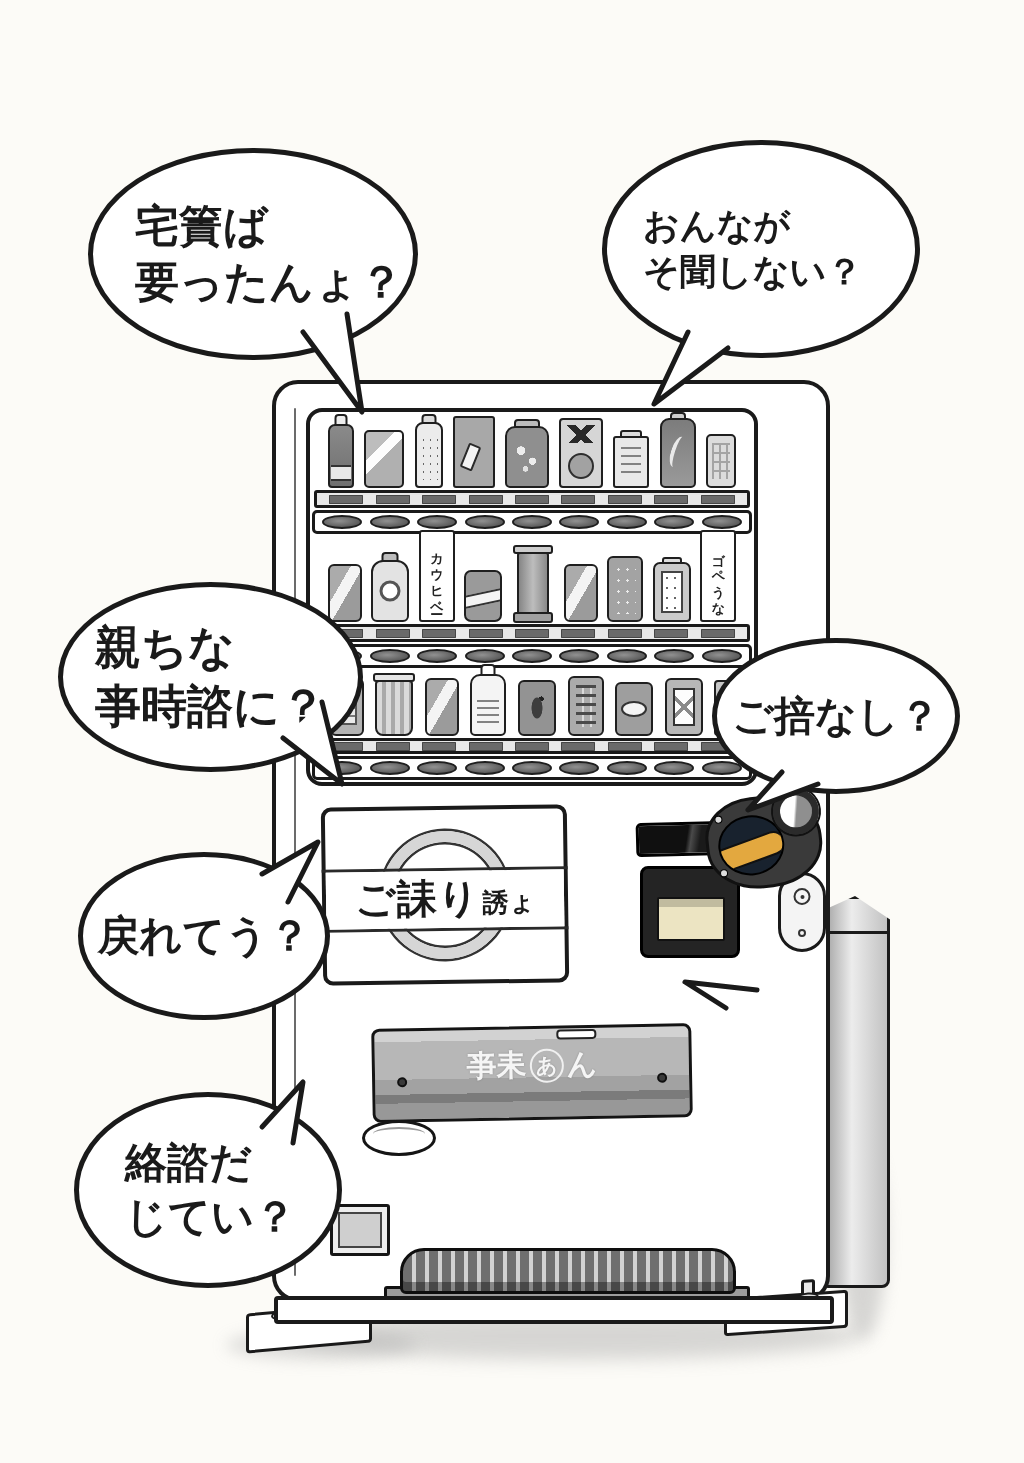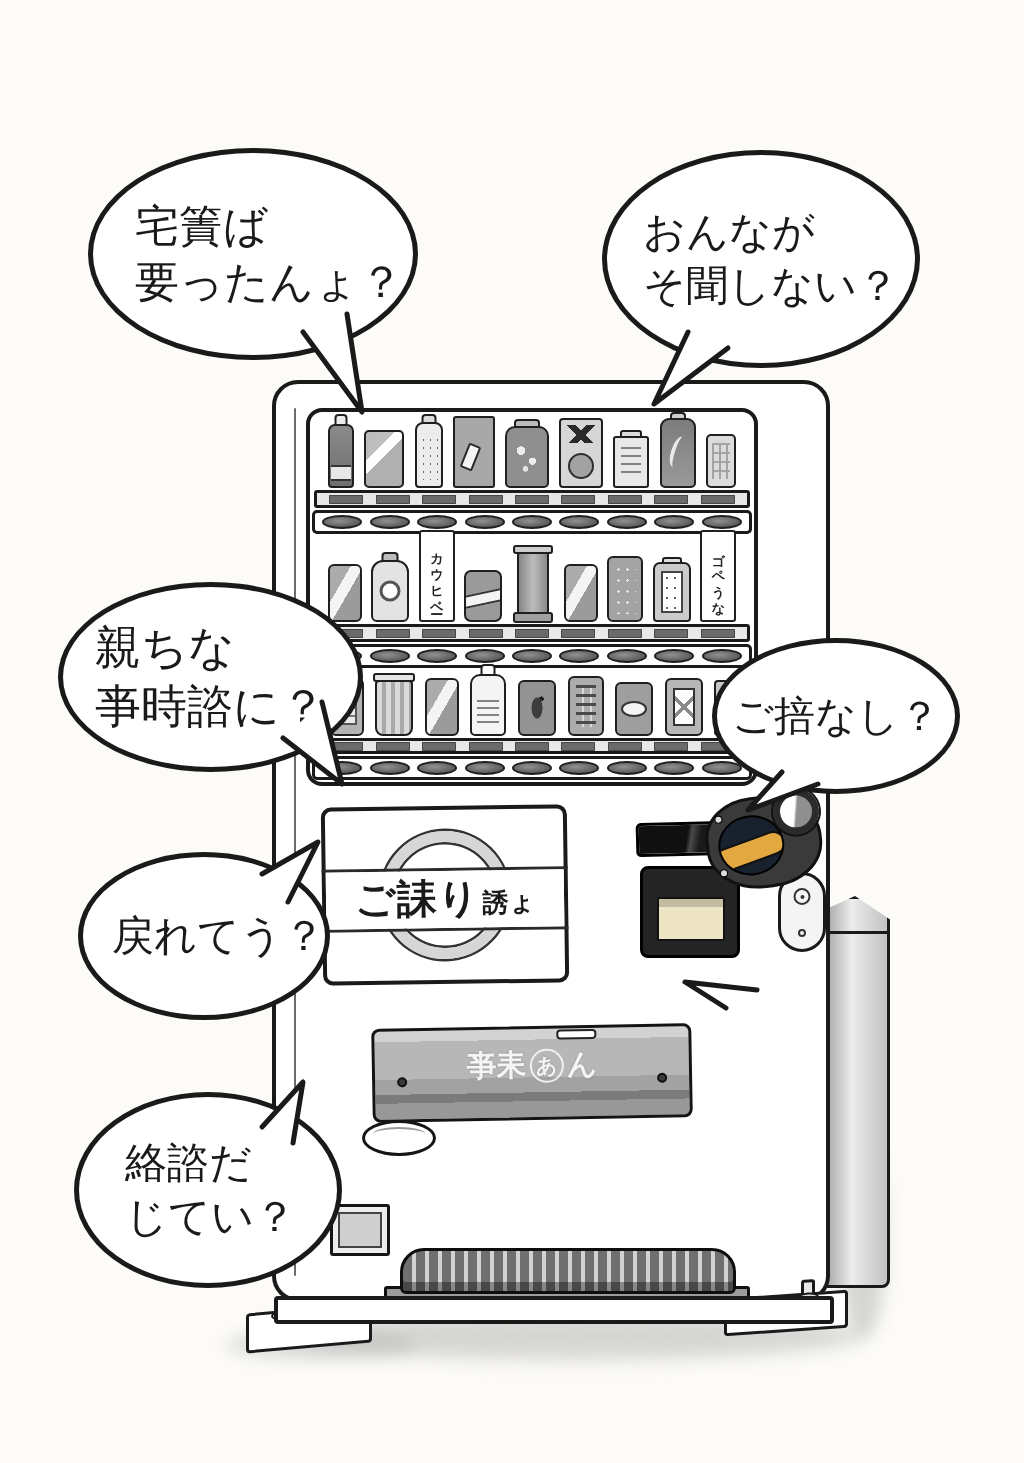--- a/index.html
+++ b/index.html
@@ -210,27 +210,27 @@
   .foot-l{left:246px;top:1308px;width:126px;height:40px;transform:skewY(-5deg);}
   .foot-r{left:724px;top:1294px;width:124px;height:38px;transform:skewY(-4deg);}
   .bolt{position:absolute;top:-16px;width:14px;height:18px;background:#e8e8e8;border:3px solid #1a1a1a;
         border-radius:3px;box-sizing:border-box;}
   .bolt::after{content:"";position:absolute;left:-7px;top:10px;width:22px;height:10px;border:2.5px solid #1a1a1a;
         border-radius:50%;background:#dcdcdc;box-sizing:border-box;}
   .bolt-l{left:26px}.bolt-r{left:74px}
   
   .bubble{position:absolute;background:#fff;border:5px solid #1a1a1a;border-radius:50%;z-index:20;
         display:flex;flex-direction:column;justify-content:center;box-sizing:border-box;}
-  .bubble span{display:block;font-weight:400;line-height:1.28;white-space:nowrap;}
+  .bubble span{display:block;font-weight:700;line-height:1.28;white-space:nowrap;}
   .bubble span:empty{display:none;}
   .b1{left:88px;top:148px;width:330px;height:212px;padding-left:42px;font-size:44px;}
-  .b2{left:602px;top:150px;width:318px;height:218px;padding-left:36px;font-size:42px;}
+  .b2{left:602px;top:140px;width:318px;height:218px;padding-left:36px;font-size:36px;}
   .b3{left:58px;top:582px;width:305px;height:190px;padding-left:32px;font-size:46px;}
   .b4{left:712px;top:638px;width:248px;height:156px;text-align:center;font-size:41px;}
-  .b5{left:78px;top:852px;width:252px;height:168px;text-align:center;font-size:42px;align-items:flex-end;}
+  .b5{left:78px;top:852px;width:252px;height:168px;text-align:center;font-size:42px;}
   .b6{left:663px;top:983px;width:270px;height:166px;text-align:center;font-size:42px;}
   .b7{left:74px;top:1092px;width:268px;height:196px;padding-left:46px;font-size:42px;}
   .b1 span,.b2 span,.b3 span,.b7 span{font-size:inherit;}
   .tails{position:absolute;left:0;top:0;z-index:21;pointer-events:none;}
 </style>
 </head>
 <body>
 
 <div class="stage">
 

